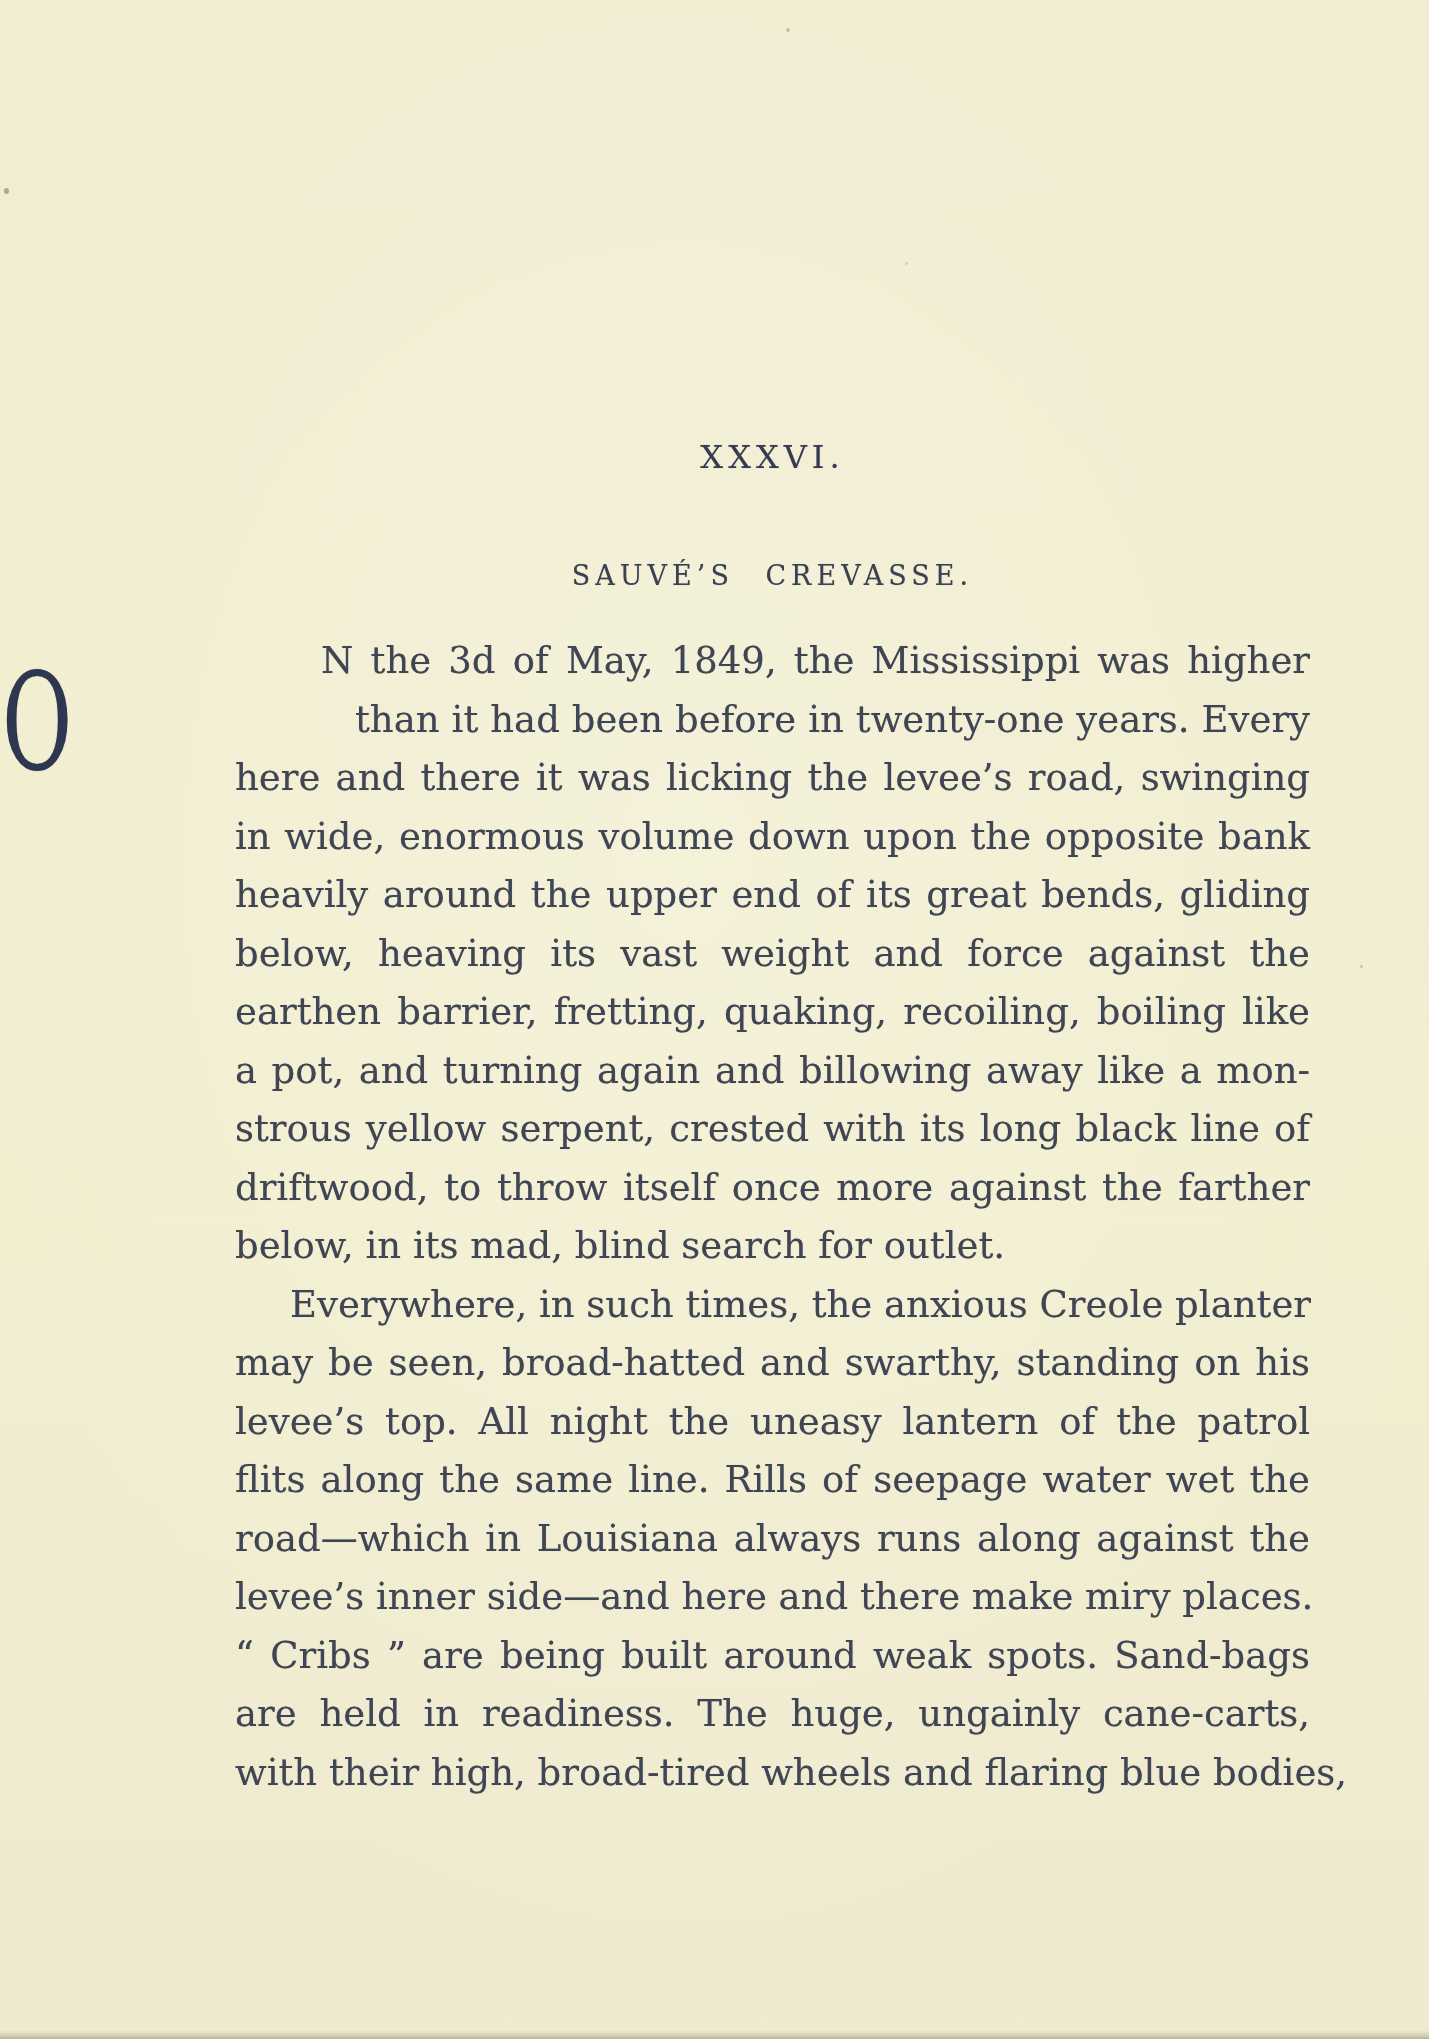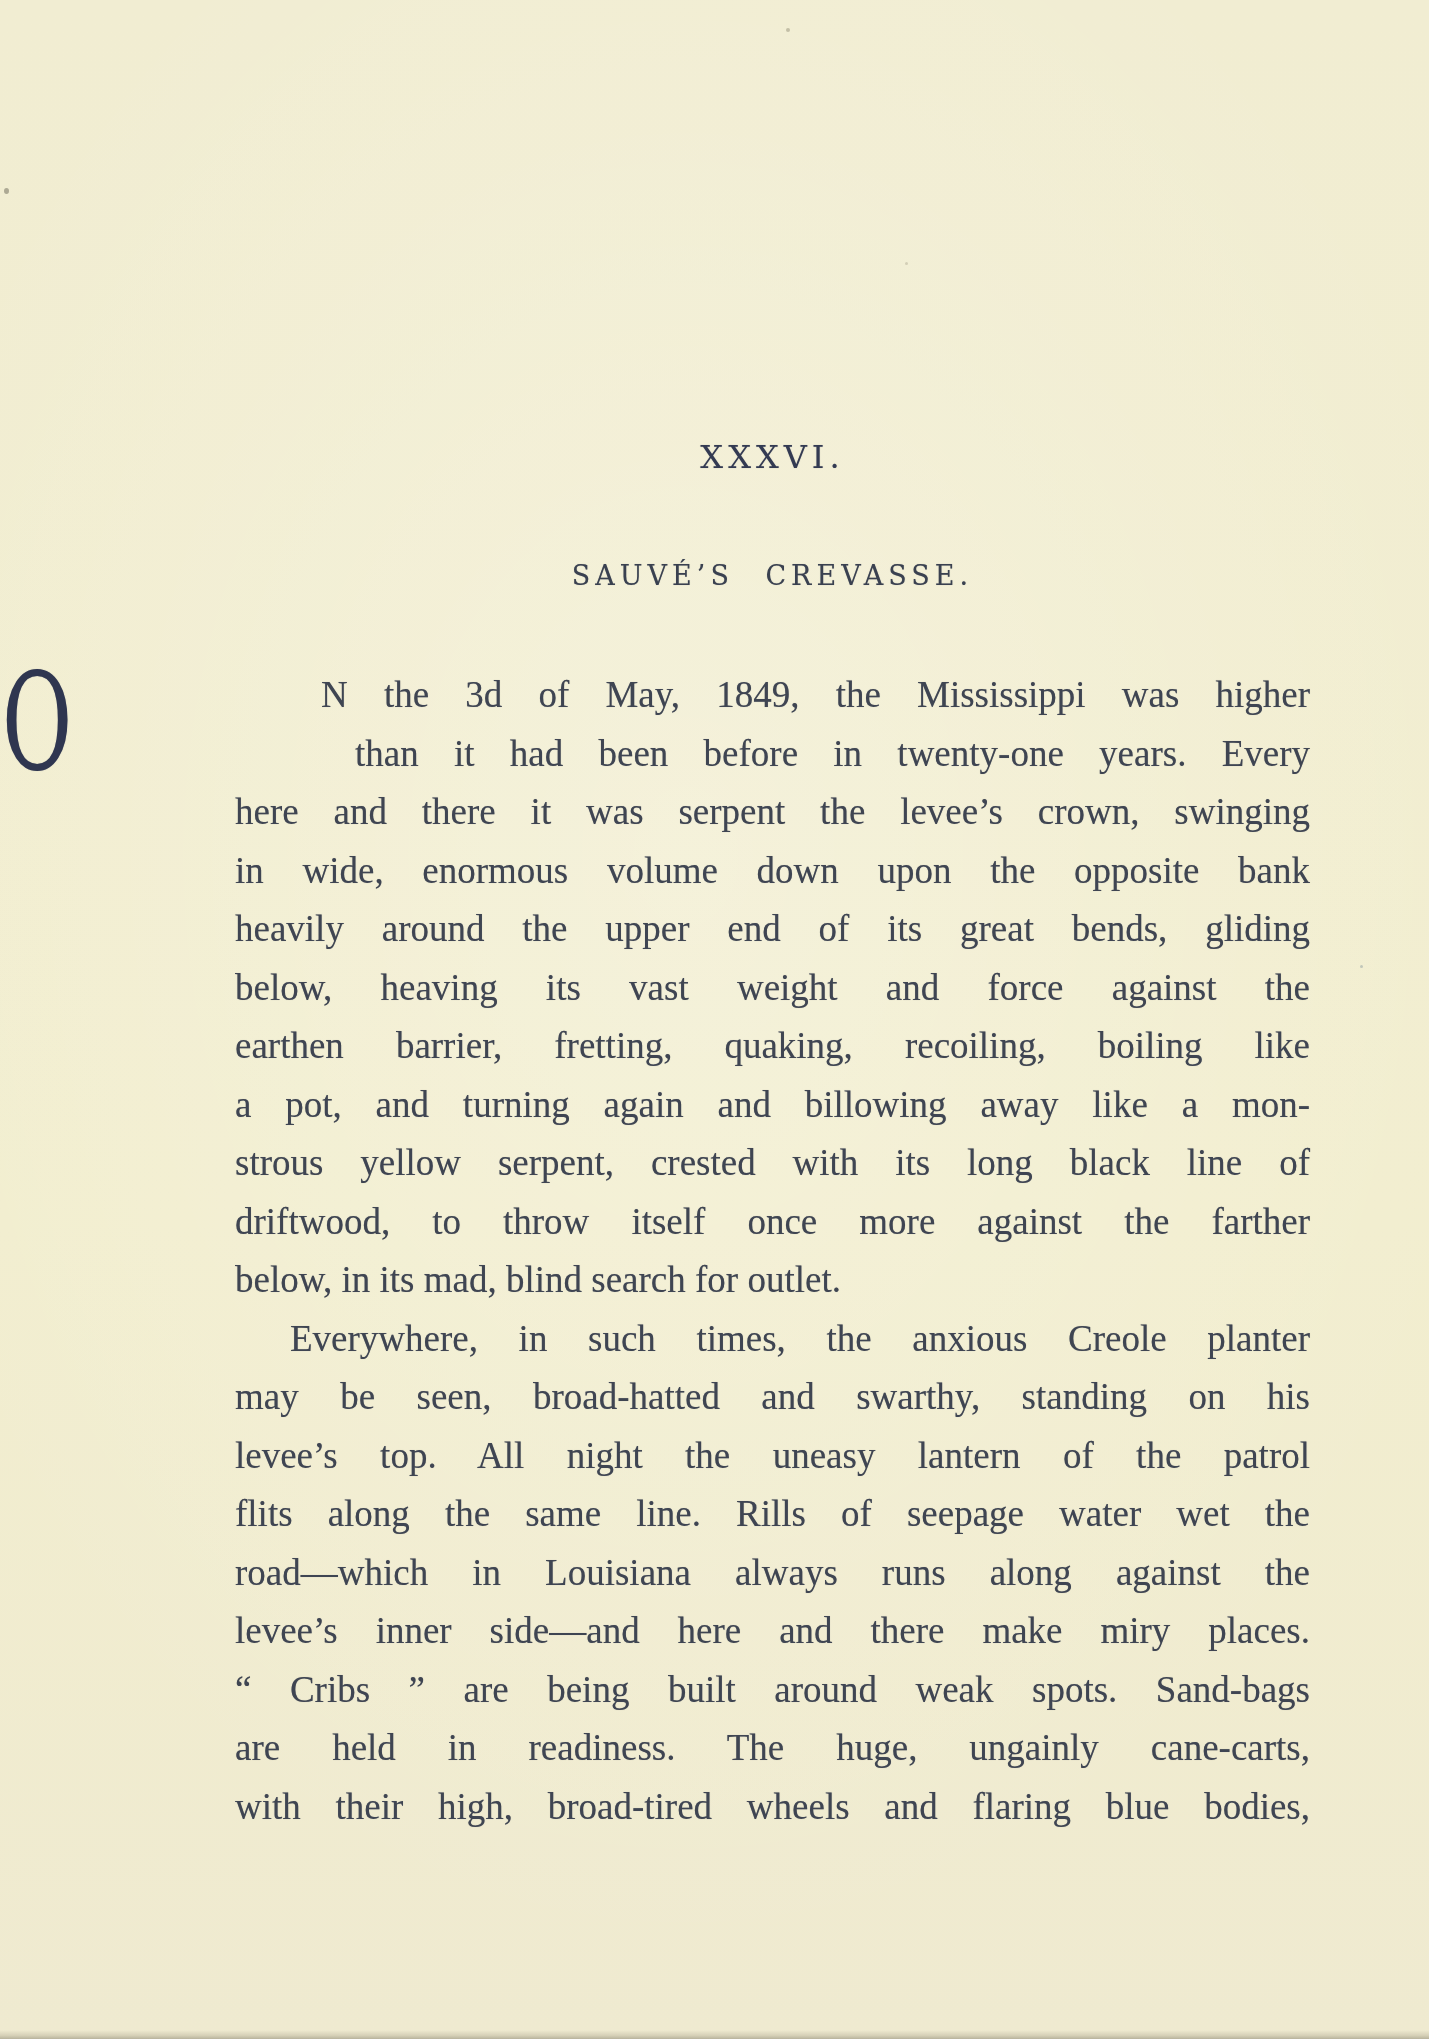--- a/index.html
+++ b/index.html
@@ -37,23 +37,22 @@
     text-align: center;
     font-size: 27px;
     letter-spacing: 5px;
     word-spacing: 18px;
     color: #3a4150;
     text-shadow: 0 0 0.8px rgba(58,65,80,0.4);
   }
   .body-text {
     position: absolute;
     left: 235px;
-    top: 666px;
+    top: 632px;
     width: 1075px;
-    font-family: Liberation Serif, serif;
   }
   .tline {
     height: 58.5px;
     line-height: 58.5px;
     font-size: 37px;
     text-align: justify;
     text-align-last: justify;
     white-space: nowrap;
     text-shadow: 0 0 0.7px rgba(63,69,82,0.45);
   }
@@ -100,21 +99,21 @@
   <div class="chapter-heading">XXXVI.</div>
 
   <div class="section-title">SAUVÉ’S CREVASSE.</div>
 
   <div class="drop-cap">O</div>
 
   <div class="body-text">
     <div>
       <div class="tline dc-line1">N the 3d of May, 1849, the Mississippi was higher</div>
       <div class="tline dc-line2">than it had been before in twenty-one years. Every</div>
-      <div class="tline">here and there it was serpent the levee’s crown, swinging</div>
+      <div class="tline">here and there it was licking the levee’s road, swinging</div>
       <div class="tline">in wide, enormous volume down upon the opposite bank</div>
       <div class="tline">heavily around the upper end of its great bends, gliding</div>
       <div class="tline">below, heaving its vast weight and force against the</div>
       <div class="tline">earthen barrier, fretting, quaking, recoiling, boiling like</div>
       <div class="tline">a pot, and turning again and billowing away like a mon-</div>
       <div class="tline">strous yellow serpent, crested with its long black line of</div>
       <div class="tline">driftwood, to throw itself once more against the farther</div>
       <div class="tline short-last">below, in its mad, blind search for outlet.</div>
     </div>
     <div>

